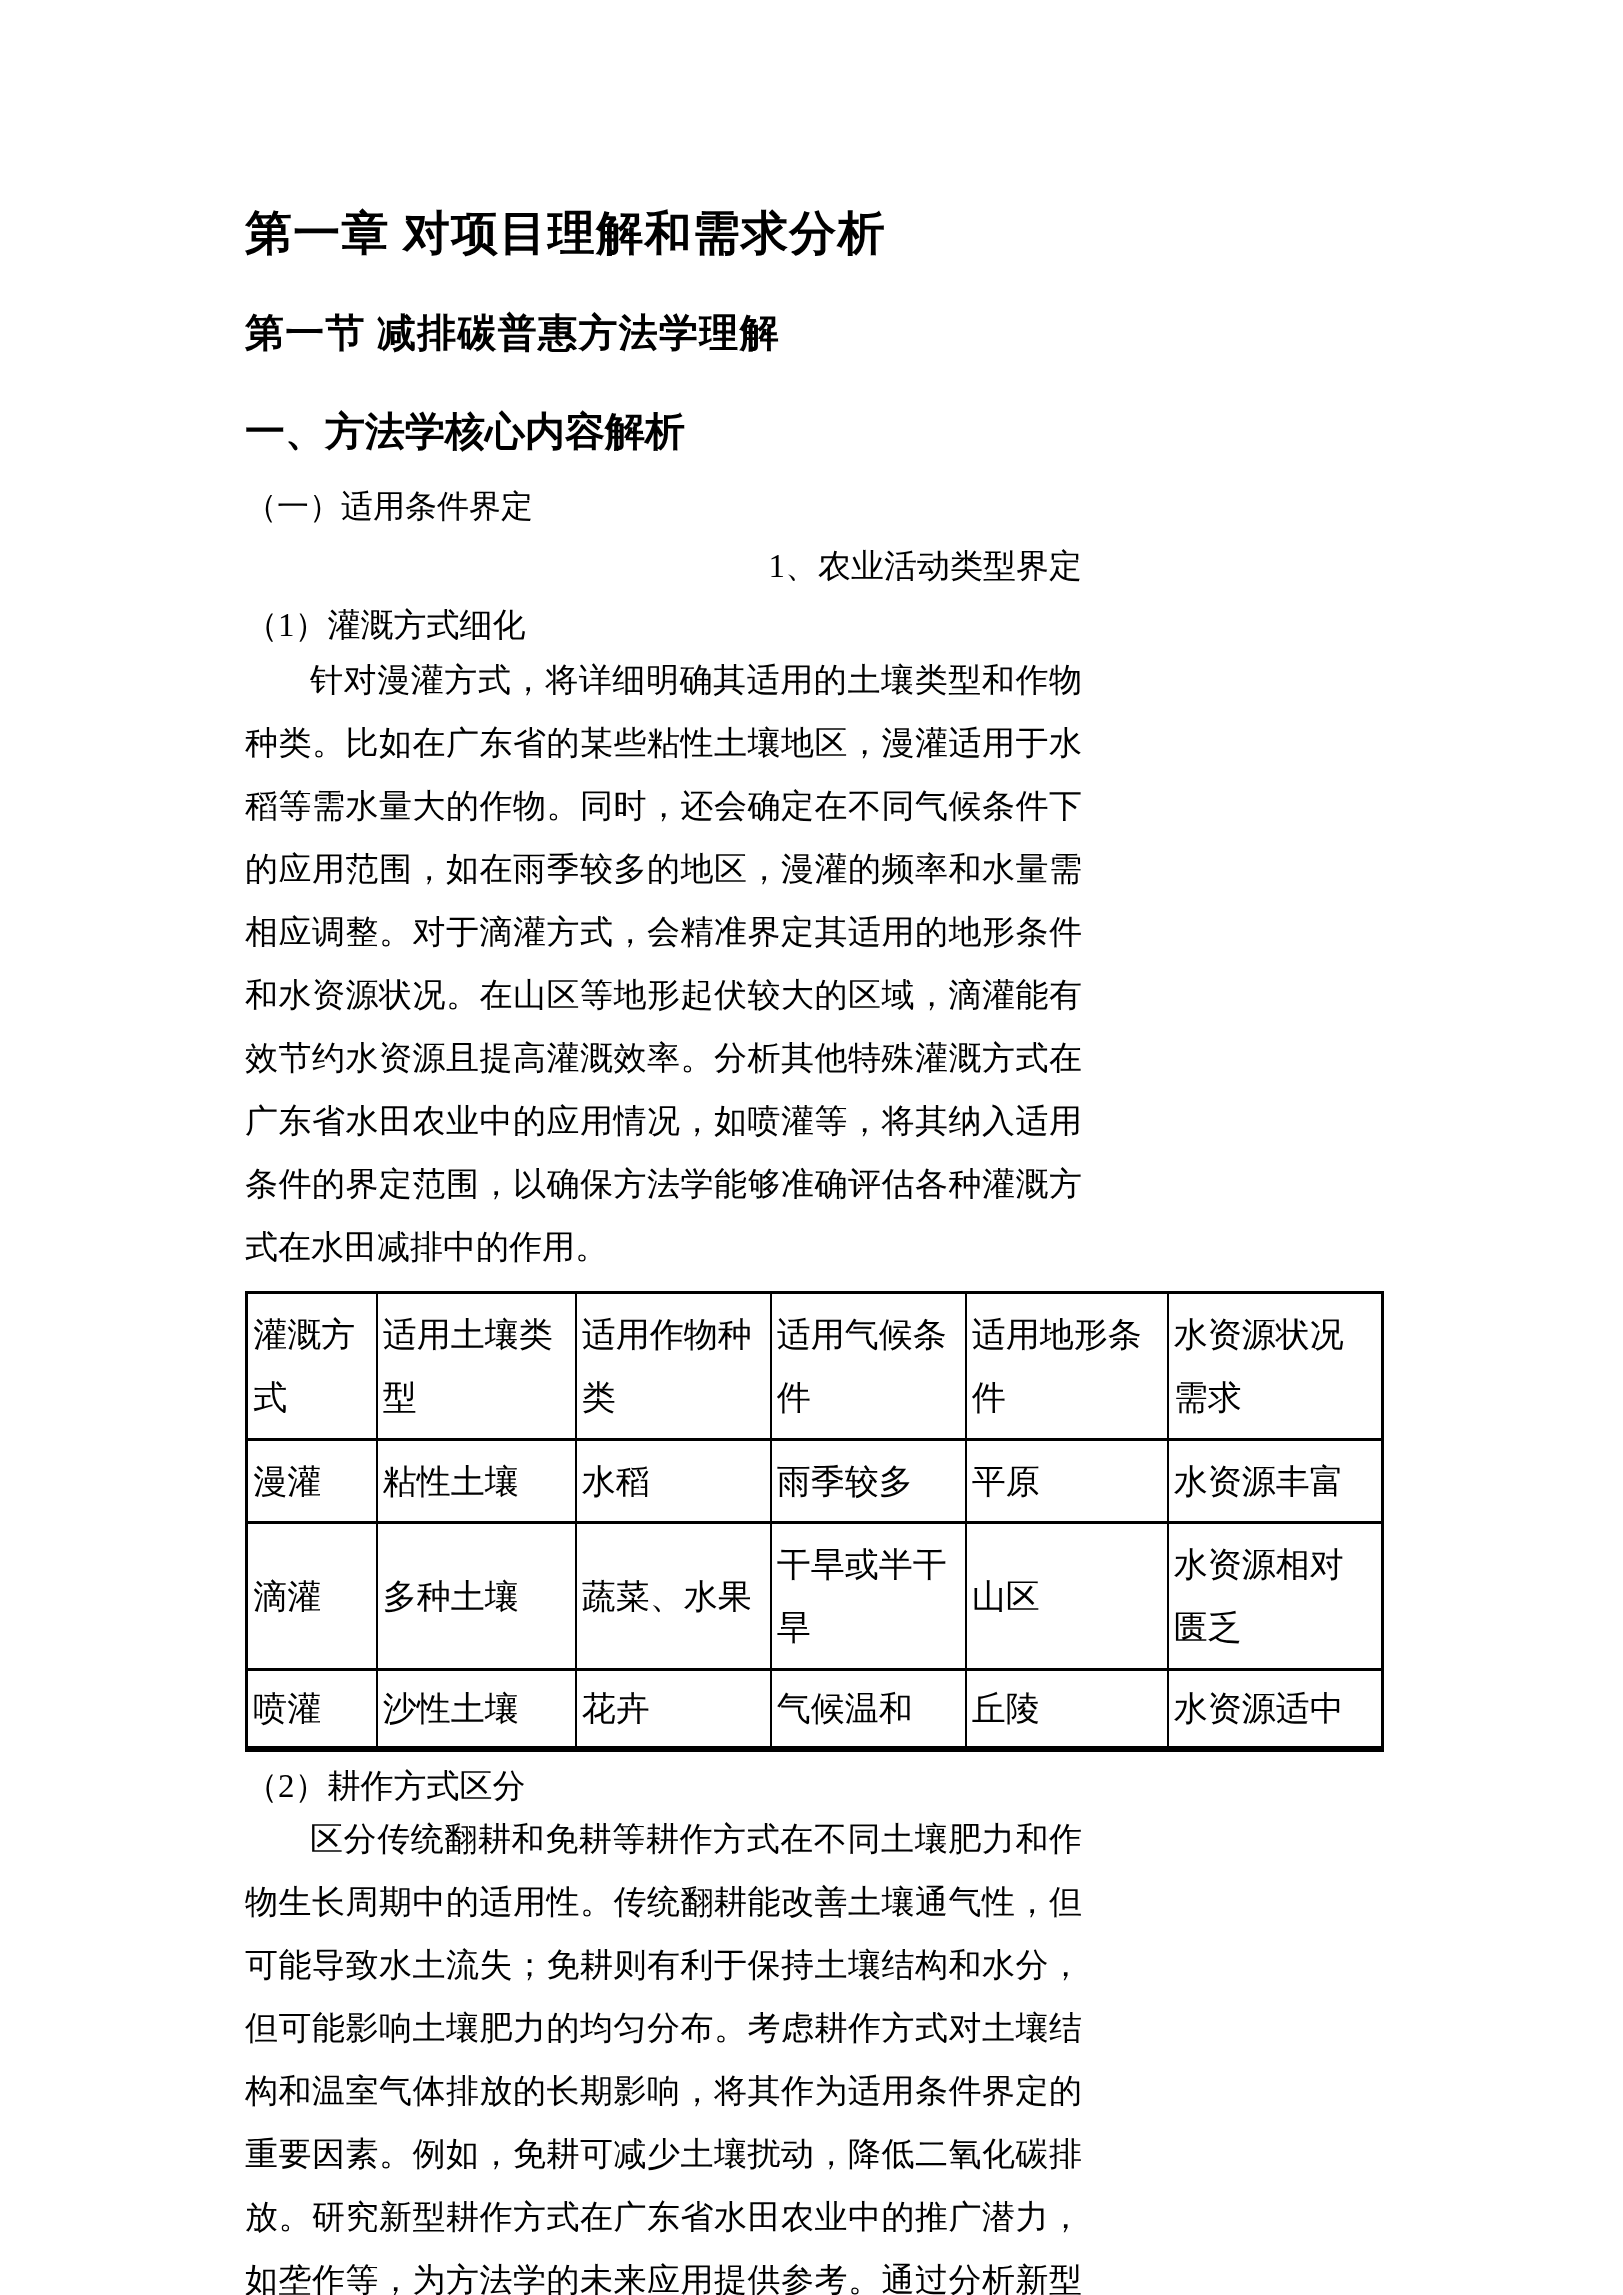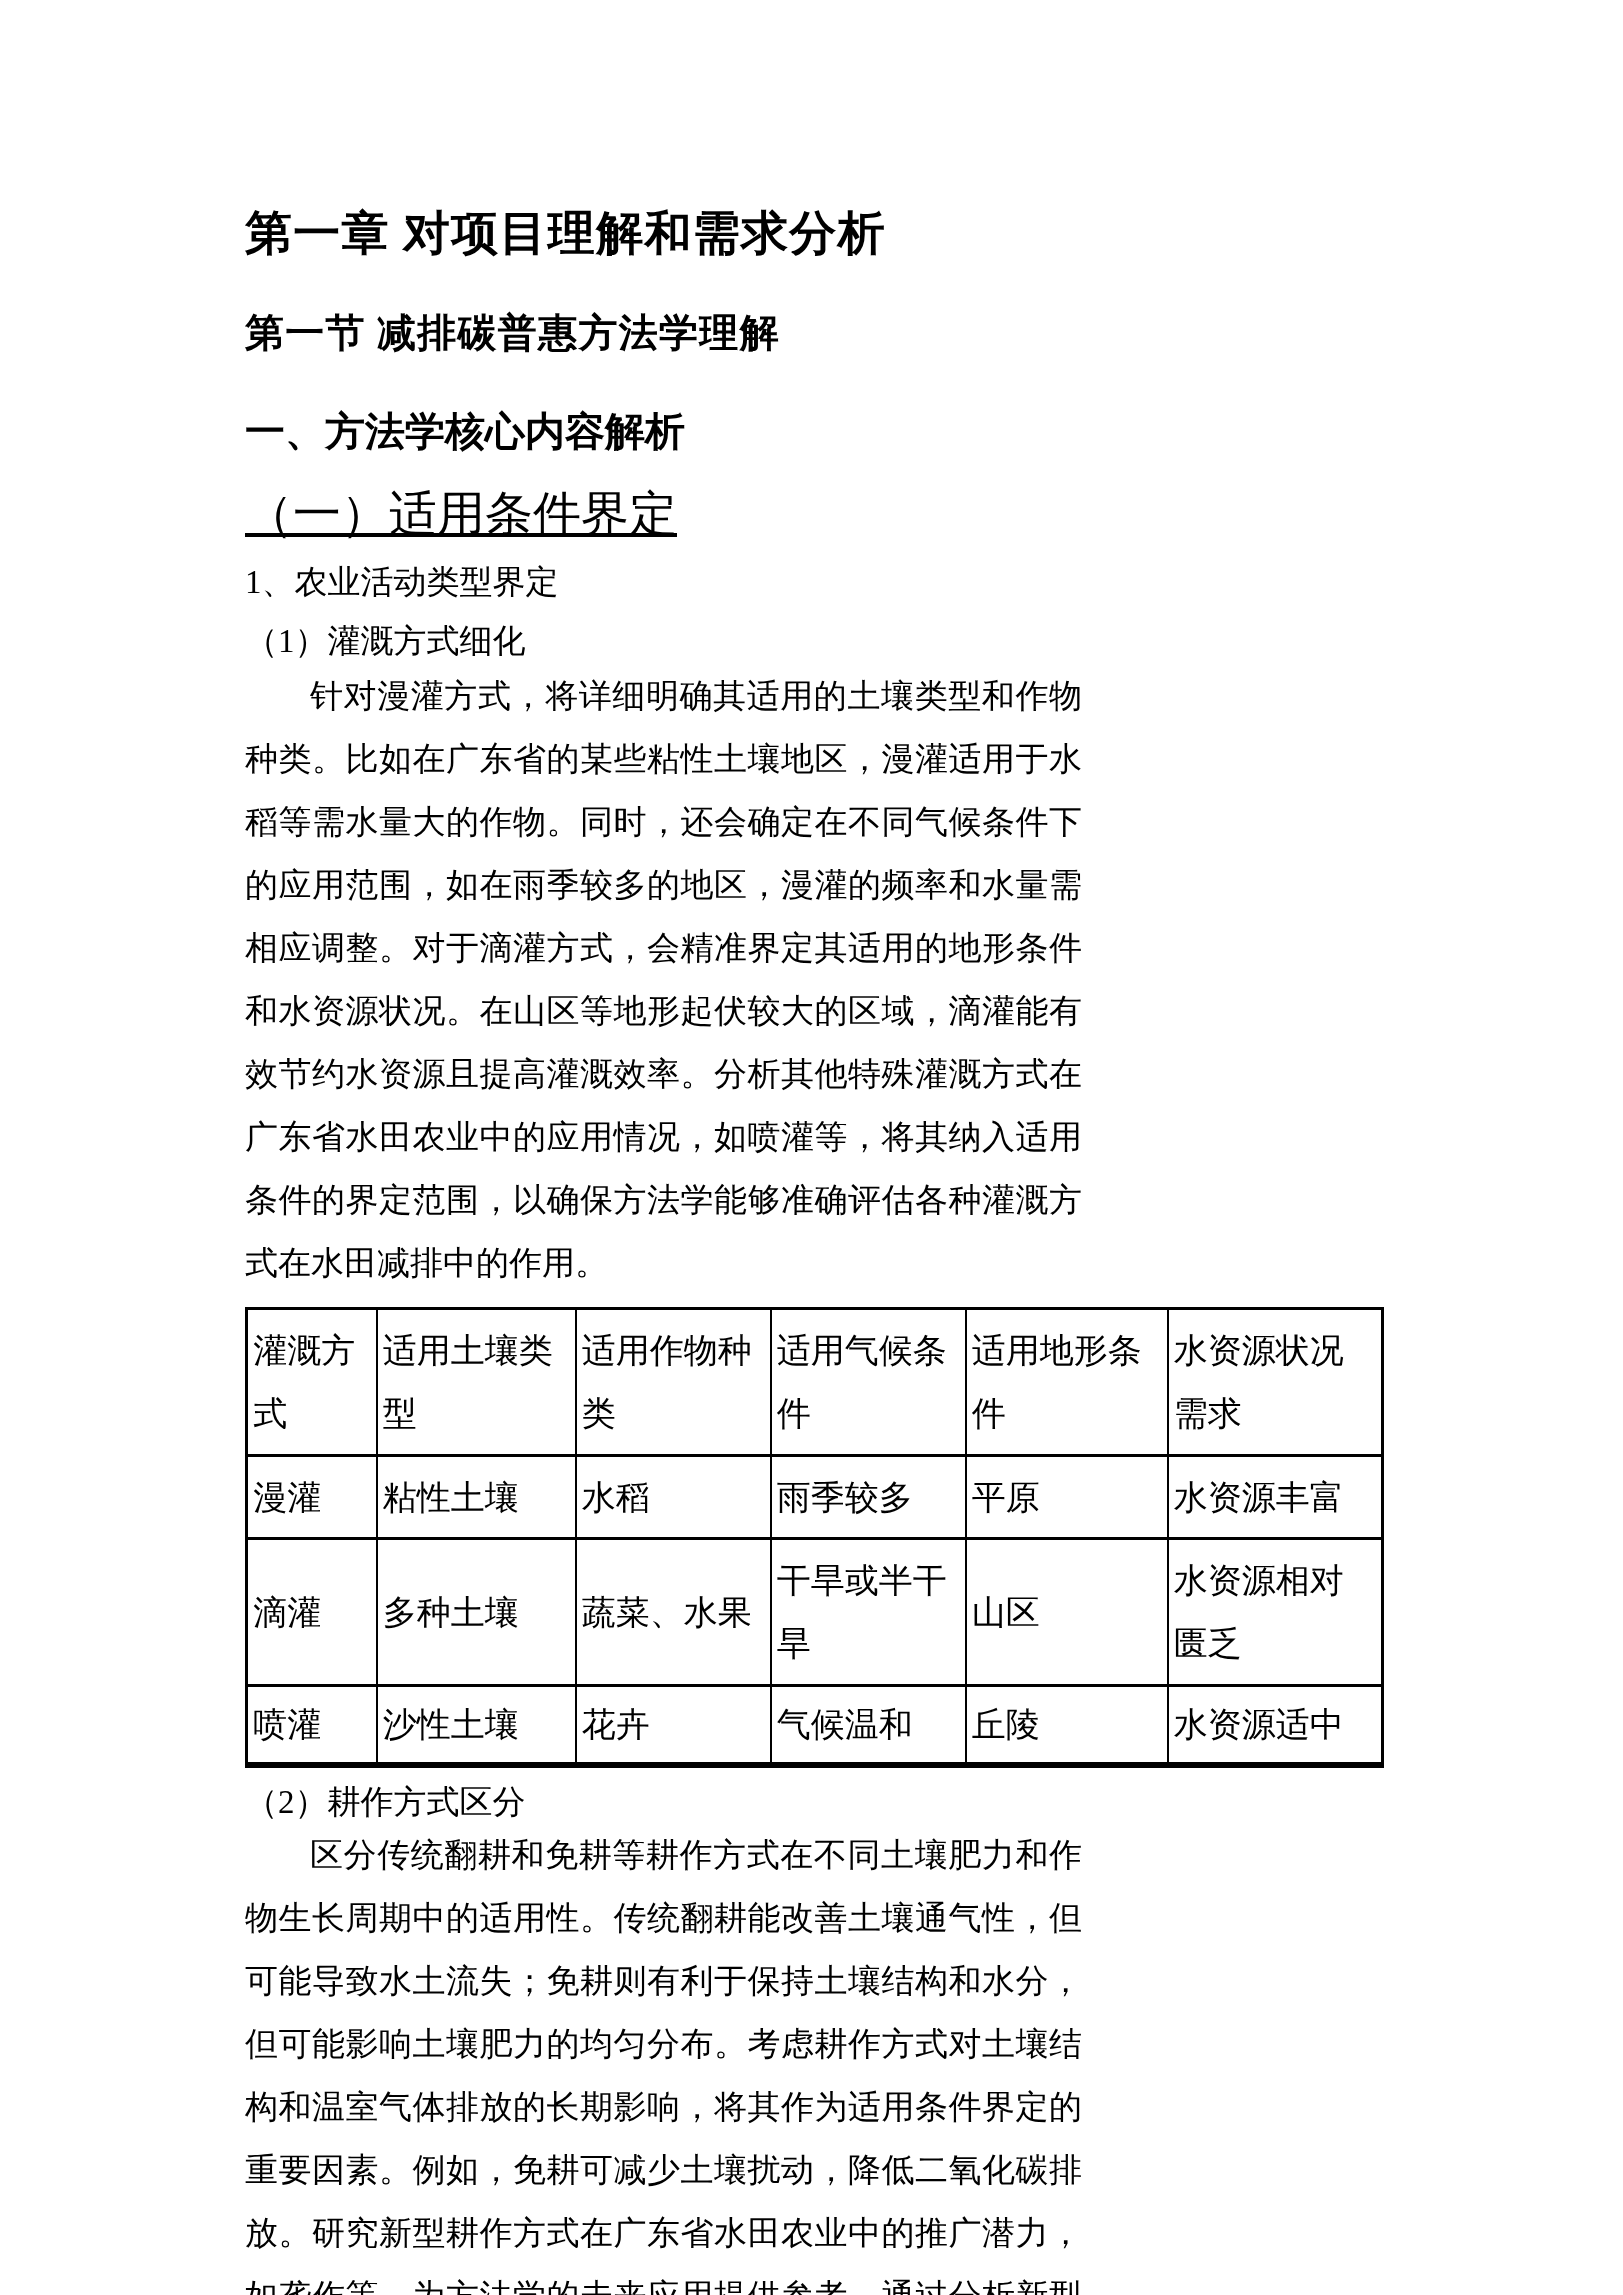--- a/index.html
+++ b/index.html
@@ -35,31 +35,31 @@
     font-family: "Liberation Serif", "DejaVu Serif", serif;
   }
   .h-sub {
     font-size: 40px;
     font-weight: bold;
     line-height: 1.0;
     margin: 59px 0 0 0;
     font-family: "Liberation Sans", "DejaVu Sans", sans-serif;
   }
   .h-level4 {
-    font-size: 48px;
+    font-size: 32px;
     font-weight: normal;
     line-height: 1.0;
     margin: 39px 0 8px 0;
-    text-decoration: underline;
   }
   .h-level5 {
     font-size: 33px;
     font-weight: normal;
     line-height: 1.0;
     margin: 28px 0 0 0;
+    text-align: right;
   }
   .h-level6 {
     font-size: 33px;
     font-weight: normal;
     line-height: 1.0;
     margin: 26px 0 0 0;
   }
   .h-level6b {
     font-size: 33px;
     font-weight: normal;

